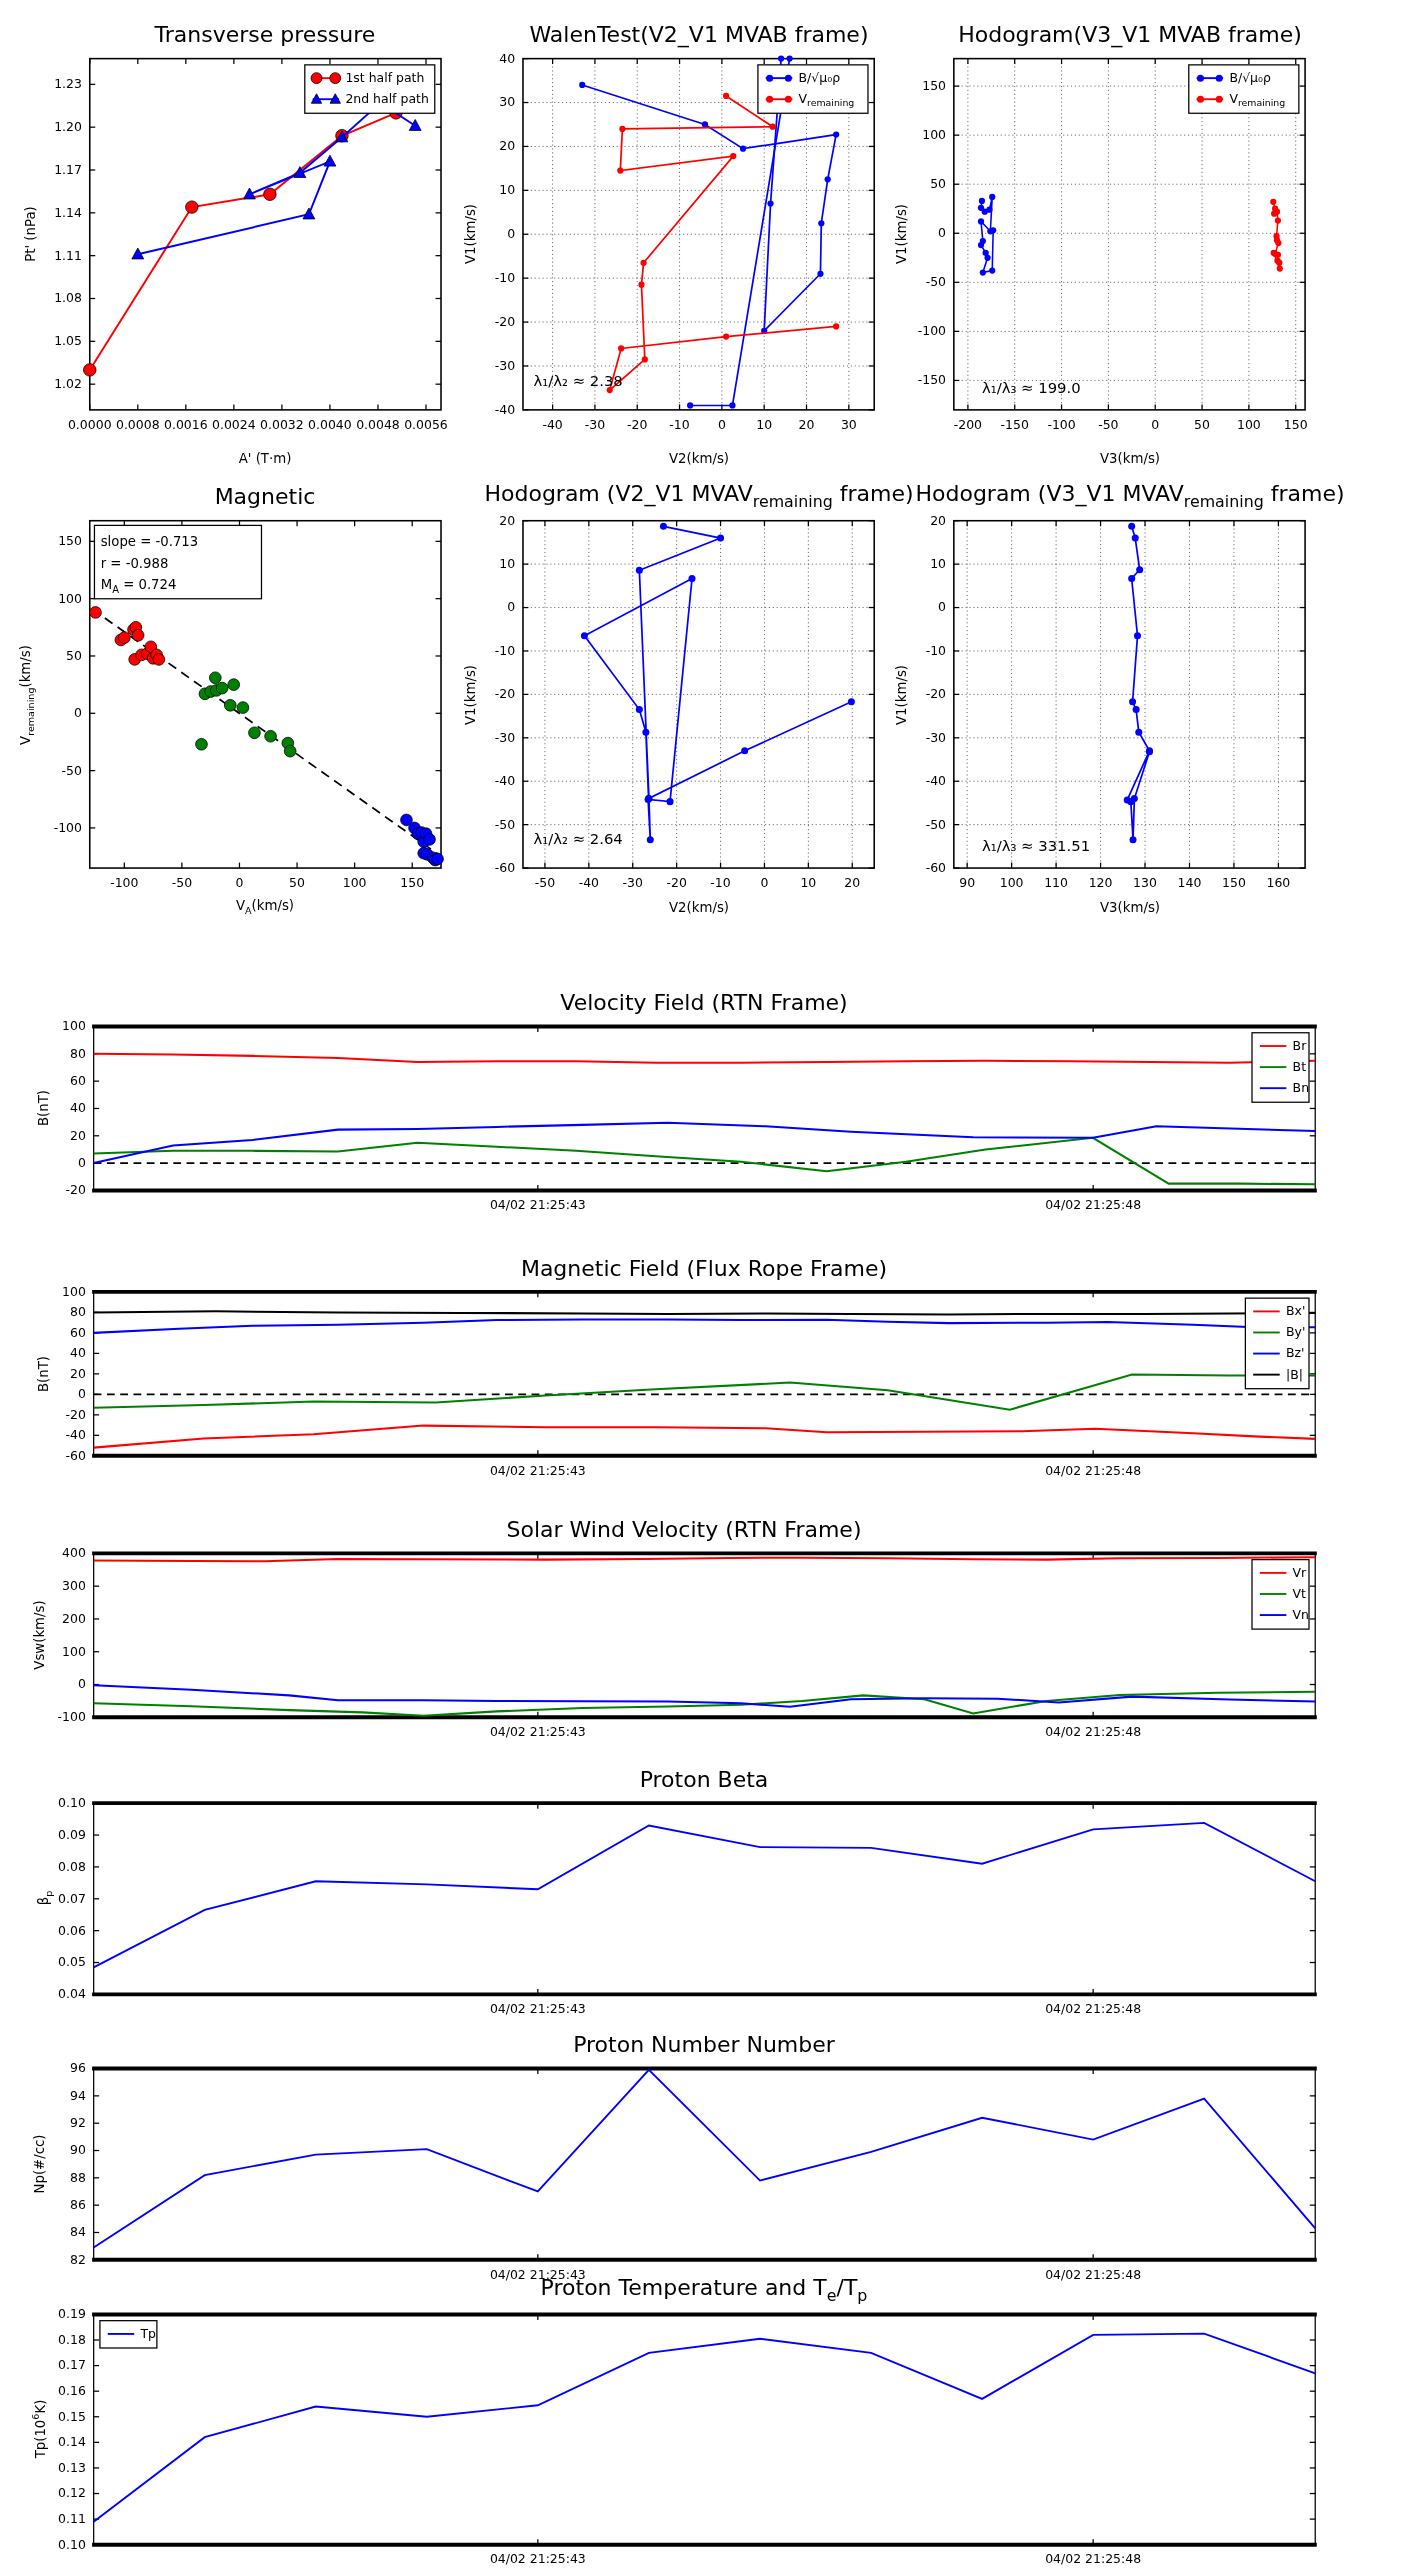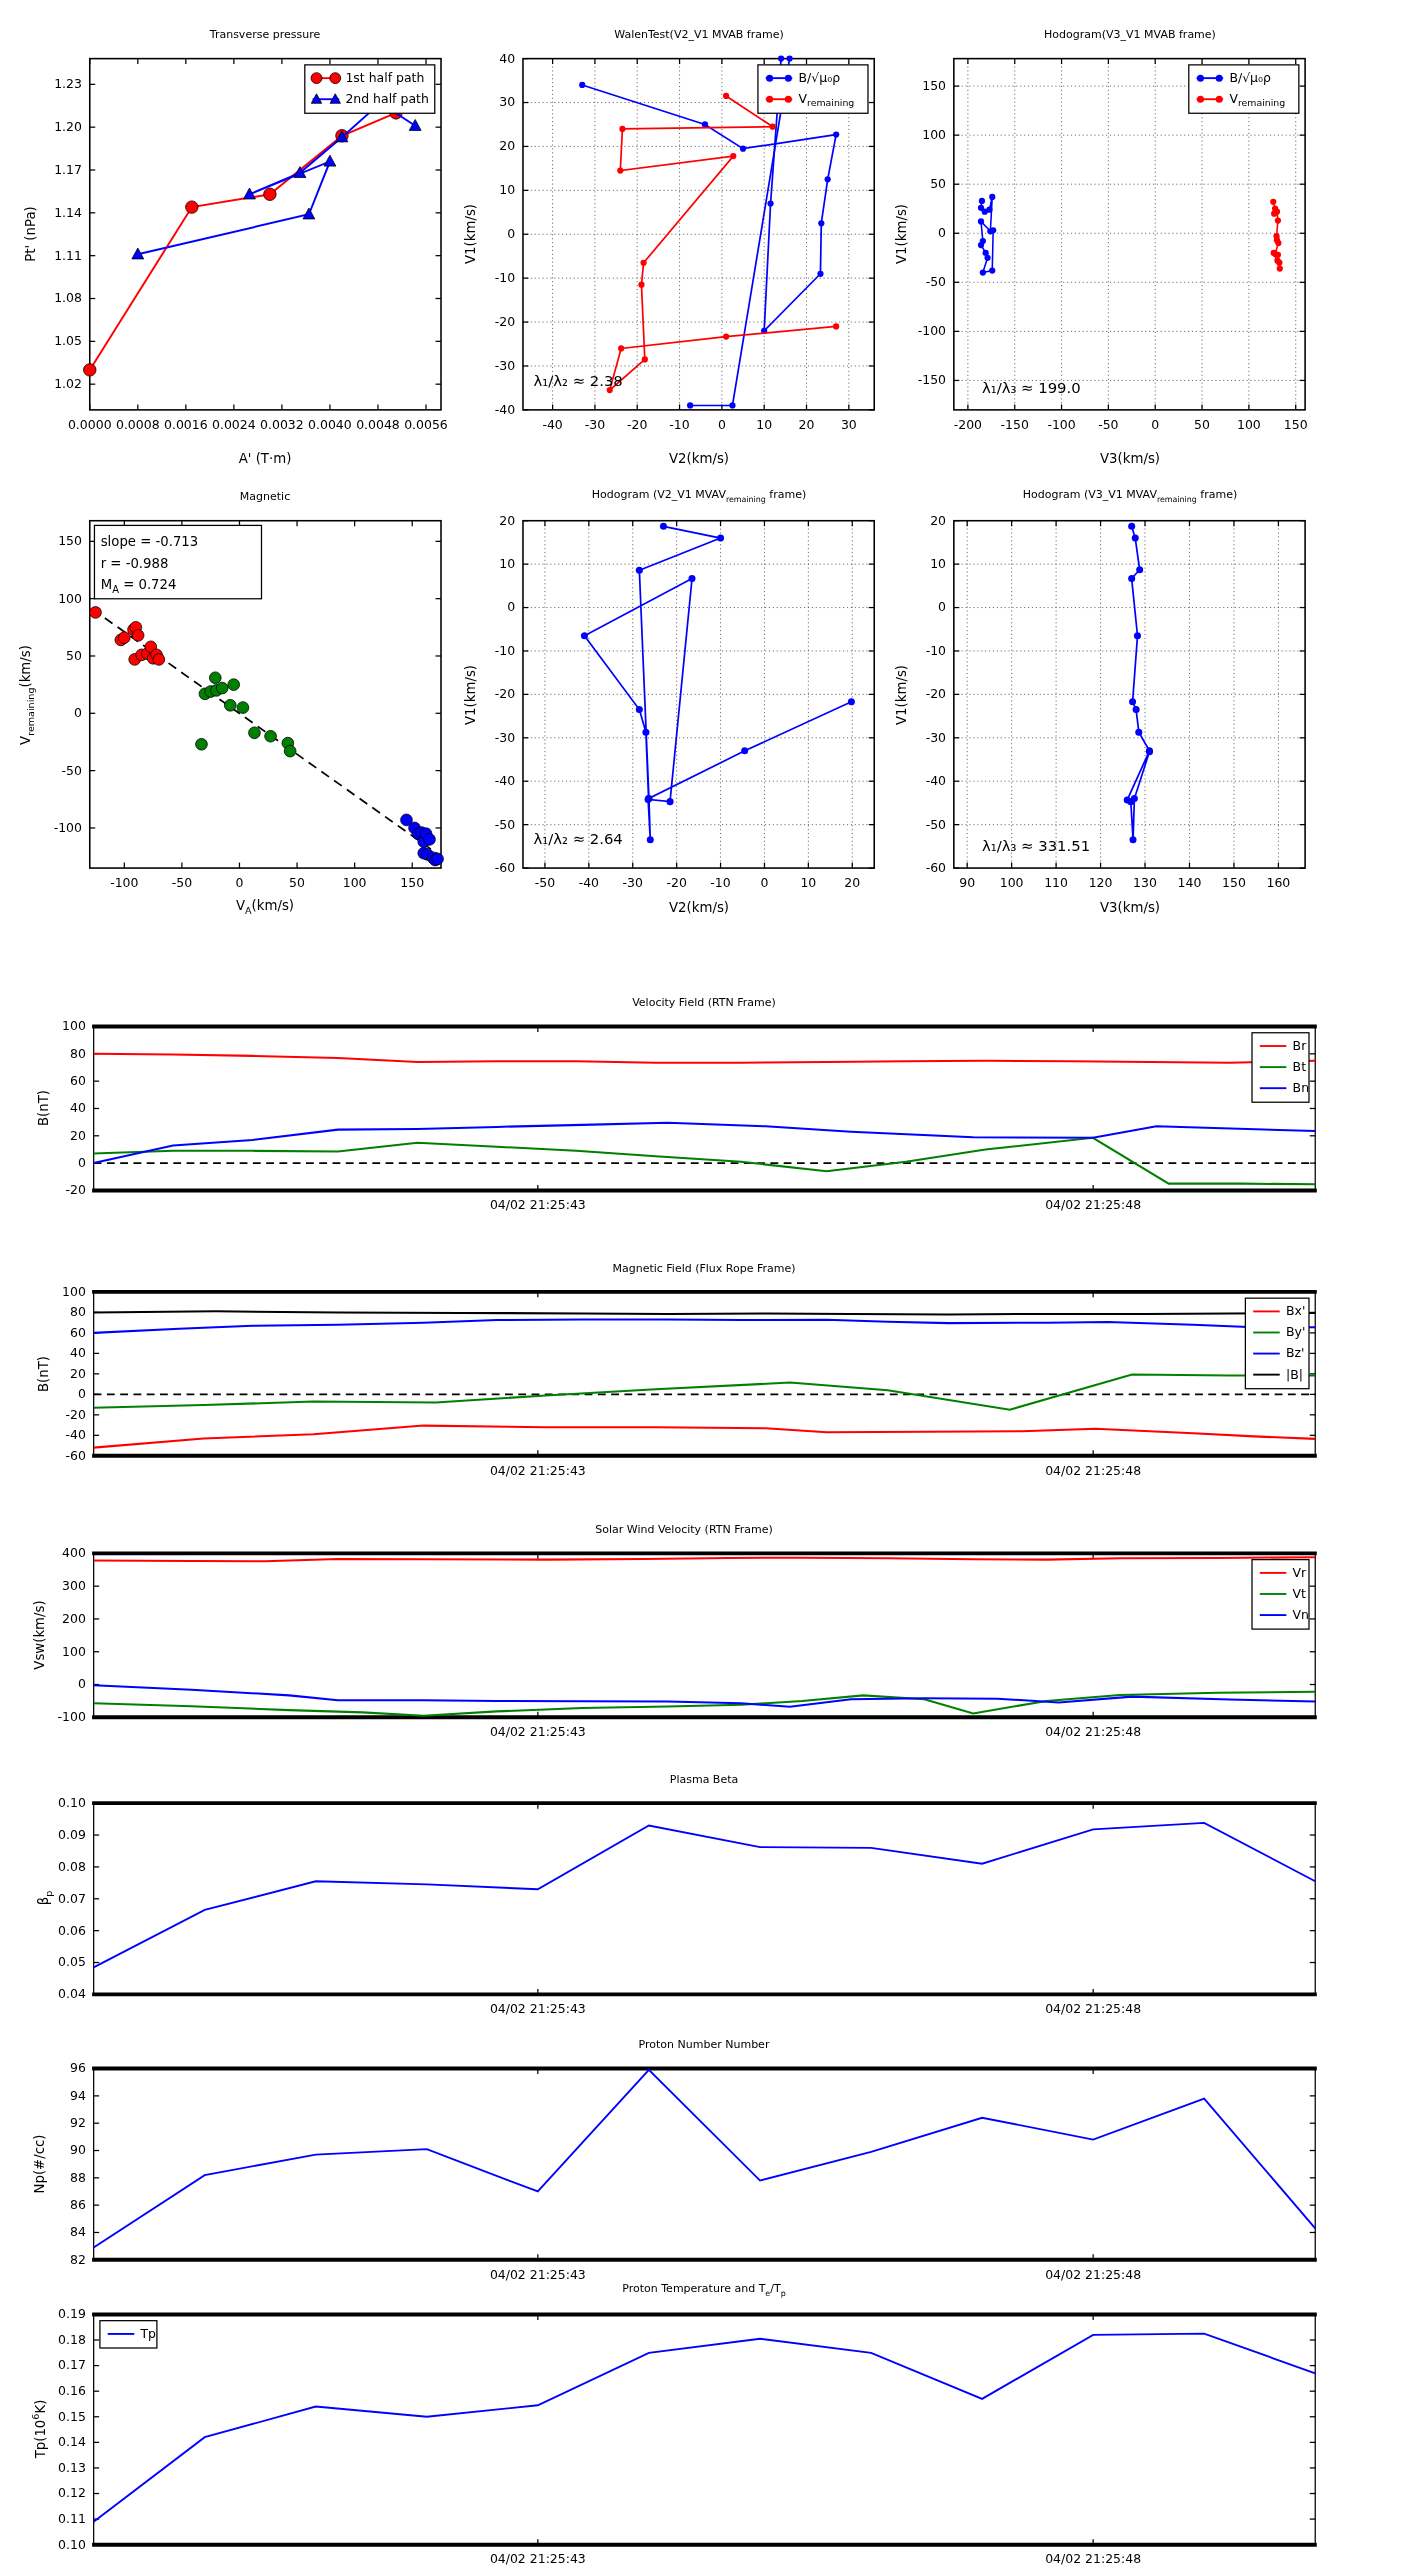--- a/index.html
+++ b/index.html
@@ -1,20 +1,20 @@
 <!DOCTYPE html>
 <html style="font-size:12.5px"><head>
 <meta charset="utf-8">
 <style>
   html,body{margin:0;padding:0;background:#fff;}
   #page{position:relative;width:1405px;height:2576px;background:#ffffff;
         font-family:"DejaVu Sans","Liberation Sans",sans-serif;color:#000;}
   #fig{position:absolute;left:0;top:0;}
   .lbl{position:absolute;font-size:13.3px;white-space:nowrap;transform:translate(-50%,-50%);color:#000;}
-  .title{font-size:11px;}
+  .title{font-size:22px;}
   .ylab{transform:translate(-50%,-50%) rotate(-90deg);}
   .lbl sub{font-size:72%;} .lbl sup{font-size:72%;}
 </style>
 </head>
 <body>
 
 <div id="page">
   <svg id="fig" width="1405" height="2576" viewBox="0 0 1800 3300">
       <g>
         <rect x="115" y="75" width="450" height="450" fill="none" stroke="#000" stroke-width="2"></rect>
@@ -811,21 +811,21 @@
 
   <div class="lbl title" style="left:265px;top:34px">Transverse pressure</div>
   <div class="lbl title" style="left:699px;top:34px">WalenTest(V2_V1 MVAB frame)</div>
   <div class="lbl title" style="left:1130px;top:34px">Hodogram(V3_V1 MVAB frame)</div>
   <div class="lbl title" style="left:265px;top:496px">Magnetic</div>
   <div class="lbl title" style="left:699px;top:496px">Hodogram (V2_V1 MVAV<sub>remaining</sub> frame)</div>
   <div class="lbl title" style="left:1130px;top:496px">Hodogram (V3_V1 MVAV<sub>remaining</sub> frame)</div>
   <div class="lbl title" style="left:704px;top:1002px">Velocity Field (RTN Frame)</div>
   <div class="lbl title" style="left:704px;top:1268px">Magnetic Field (Flux Rope Frame)</div>
   <div class="lbl title" style="left:684px;top:1529px">Solar Wind Velocity (RTN Frame)</div>
-  <div class="lbl title" style="left:704px;top:1779px">Plasma Beta</div>
+  <div class="lbl title" style="left:704px;top:1779px">Proton Beta</div>
   <div class="lbl title" style="left:704px;top:2044px">Proton Number Number</div>
   <div class="lbl title" style="left:704px;top:2290px">Proton Temperature and T<sub>e</sub>/T<sub>p</sub></div>
 
   <div class="lbl" style="left:265px;top:458px">A' (T·m)</div>
   <div class="lbl" style="left:699px;top:458px">V2(km/s)</div>
   <div class="lbl" style="left:1130px;top:458px">V3(km/s)</div>
   <div class="lbl" style="left:265px;top:907px">V<sub>A</sub>(km/s)</div>
   <div class="lbl" style="left:699px;top:907px">V2(km/s)</div>
   <div class="lbl" style="left:1130px;top:907px">V3(km/s)</div>
 

